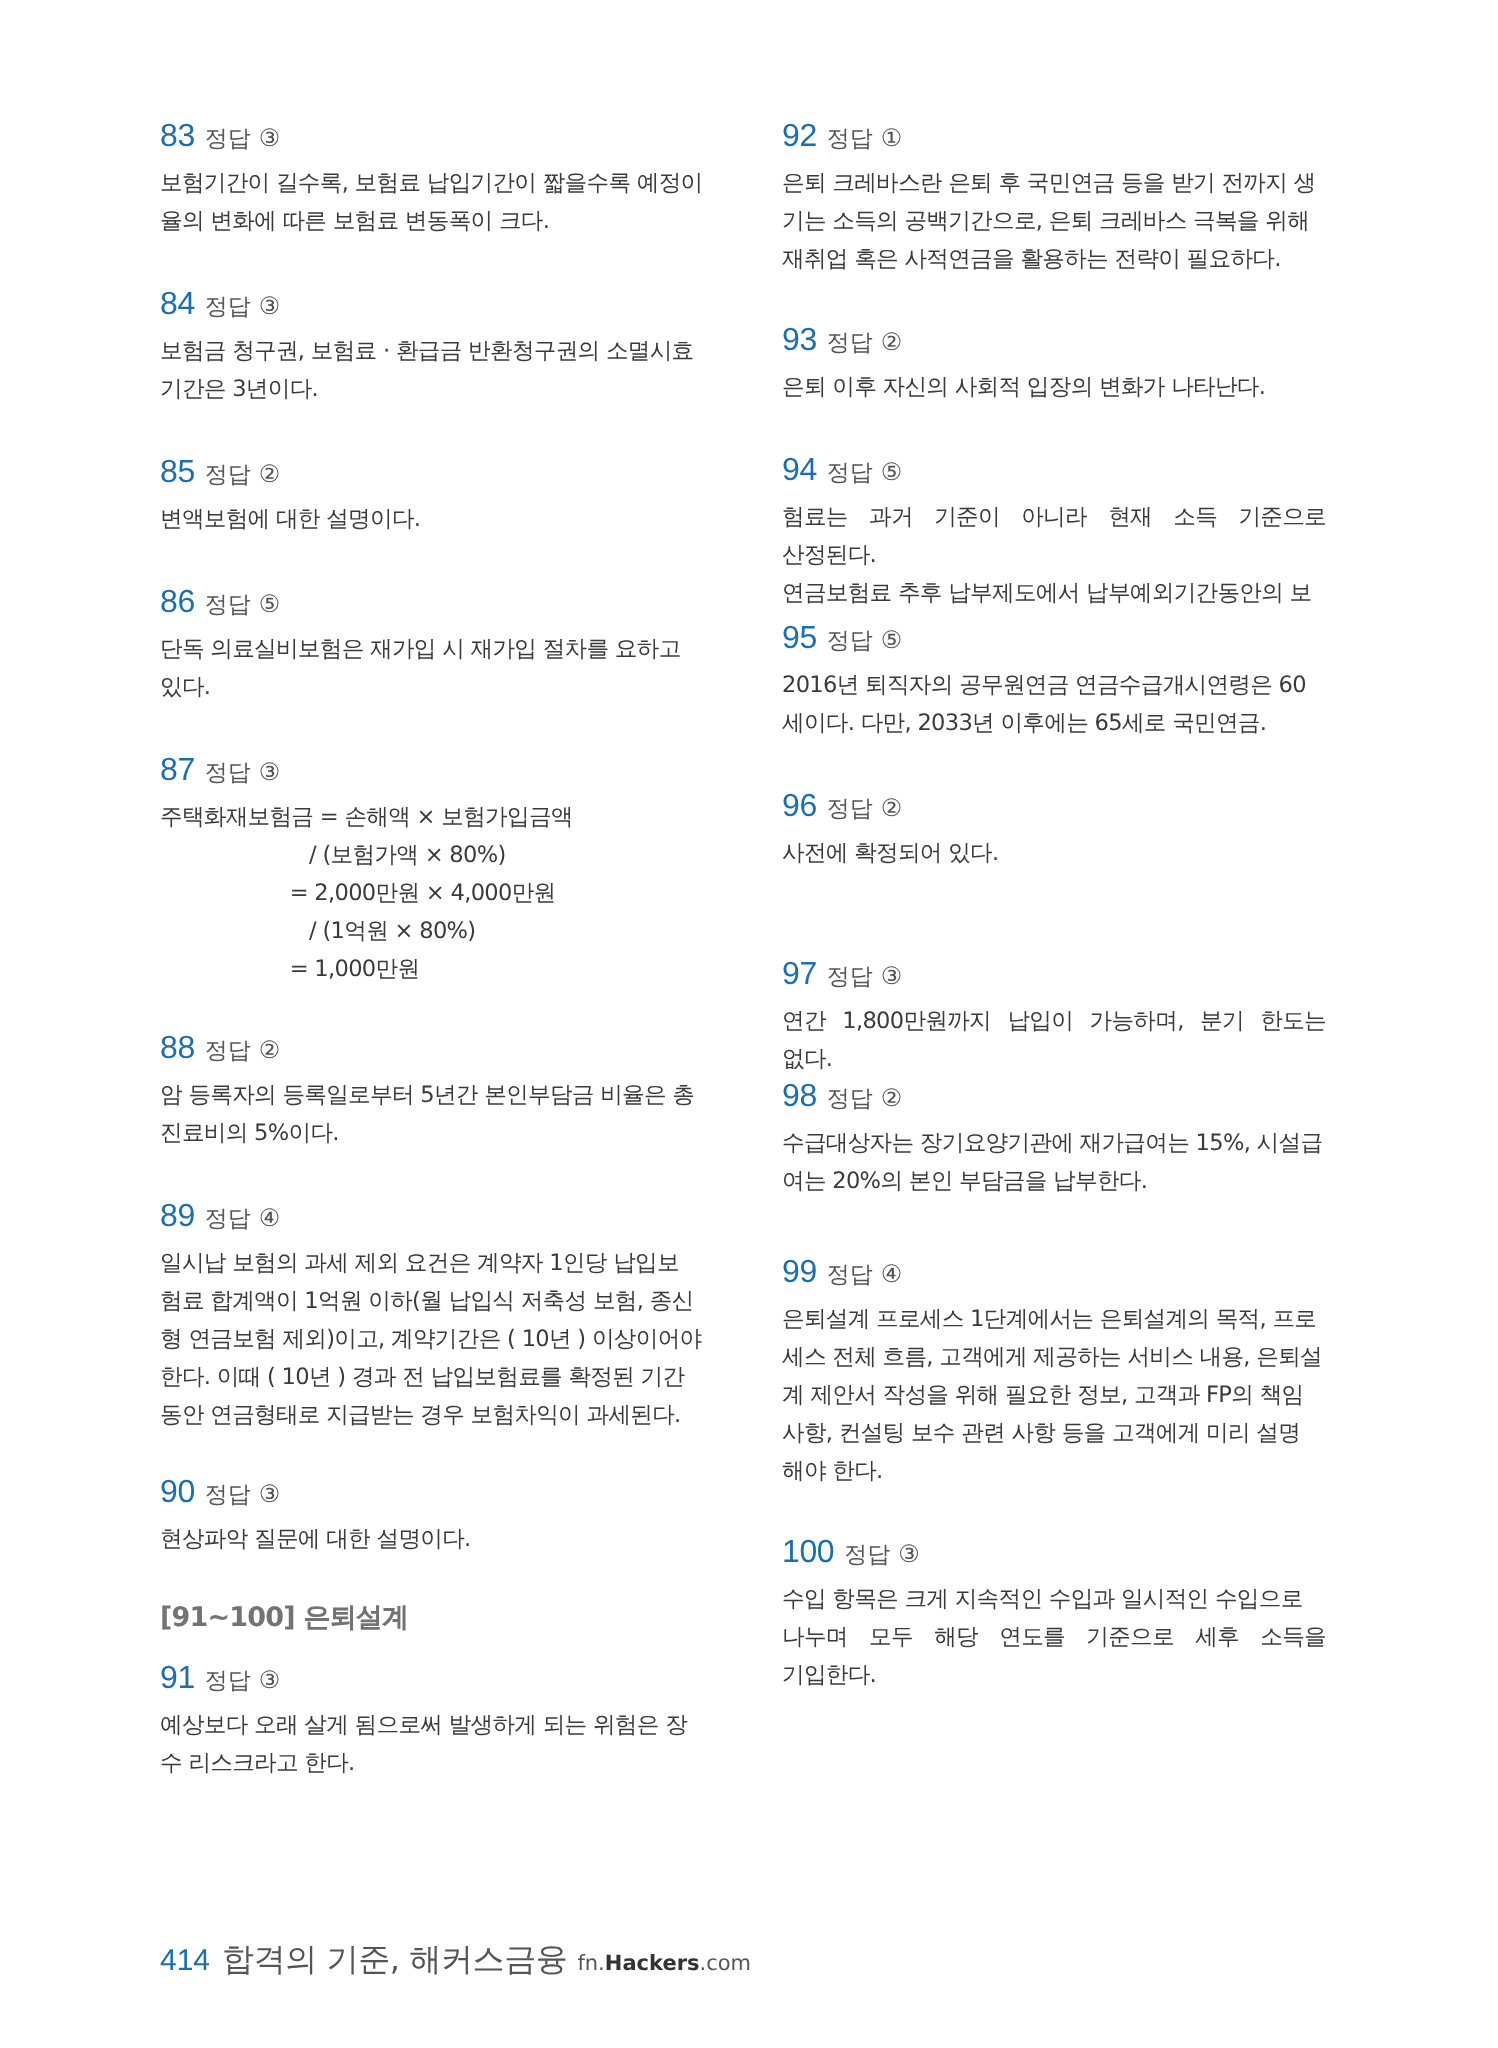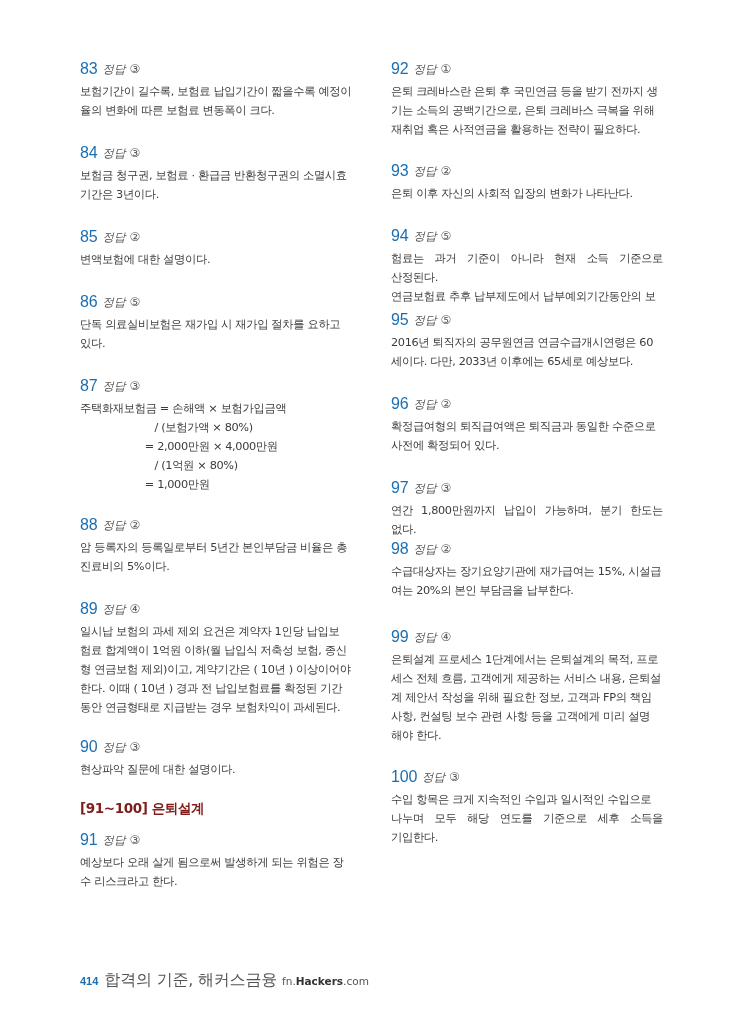--- a/index.html
+++ b/index.html
@@ -36,21 +36,20 @@
     .qnum {
       color: #1a6fb3;
       font-size: 16px;
       font-family: "Liberation Sans", "DejaVu Sans", sans-serif;
       letter-spacing: -0.2px;
       margin-right: 5px;
     }
     .qlabel {
       color: #555555;
       font-size: 11.5px;
-      font-style: italic;
     }
     .qanswer {
       color: #555555;
       font-size: 12px;
       margin-left: 4px;
     }
     .item-body {
       margin-top: 3px;
       font-size: 11.3px;
       line-height: 19px;
@@ -61,36 +60,36 @@
     }
     .formula-line {
       white-space: pre;
       font-size: 11.3px;
       line-height: 19px;
       letter-spacing: -0.35px;
     }
     .section-title {
       position: absolute;
       left: 0;
-      color: #7f1d1d;
+      color: #737373;
       font-size: 13.5px;
       font-weight: bold;
       letter-spacing: -0.4px;
     }
     .footer {
       position: absolute;
       left: 80px;
       top: 970px;
       display: flex;
       align-items: baseline;
     }
     .page-num {
       color: #1a6fb3;
-      font-size: 11px;
-      font-weight: bold;
+      font-size: 15px;
+      font-weight: normal;
       font-family: "Liberation Sans", "DejaVu Sans", sans-serif;
       margin-right: 6px;
     }
     .footer-text {
       color: #555555;
       font-size: 16px;
       letter-spacing: -0.2px;
     }
     .footer-brand {
       color: #333333;
@@ -262,32 +261,31 @@
   </div>
 
   <div class="item" style="top:310px">
     <div class="item-head">
       <span class="qnum">95</span>
       <span class="qlabel">정답</span>
       <span class="qanswer">⑤</span>
     </div>
     <div class="item-body">
       <div>2016년 퇴직자의 공무원연금 연금수급개시연령은 60</div>
-      <div>세이다. 다만, 2033년 이후에는 65세로 예상보다.</div>
+      <div>세이다. 다만, 2033년 이후에는 65세로 국민연금.</div>
     </div>
   </div>
 
   <div class="item" style="top:394px">
     <div class="item-head">
       <span class="qnum">96</span>
       <span class="qlabel">정답</span>
       <span class="qanswer">②</span>
     </div>
     <div class="item-body">
-      <div>확정급여형의 퇴직급여액은 퇴직금과 동일한 수준으로</div>
       <div>사전에 확정되어 있다.</div>
     </div>
   </div>
 
   <div class="item" style="top:478px">
     <div class="item-head">
       <span class="qnum">97</span>
       <span class="qlabel">정답</span>
       <span class="qanswer">③</span>
     </div>

